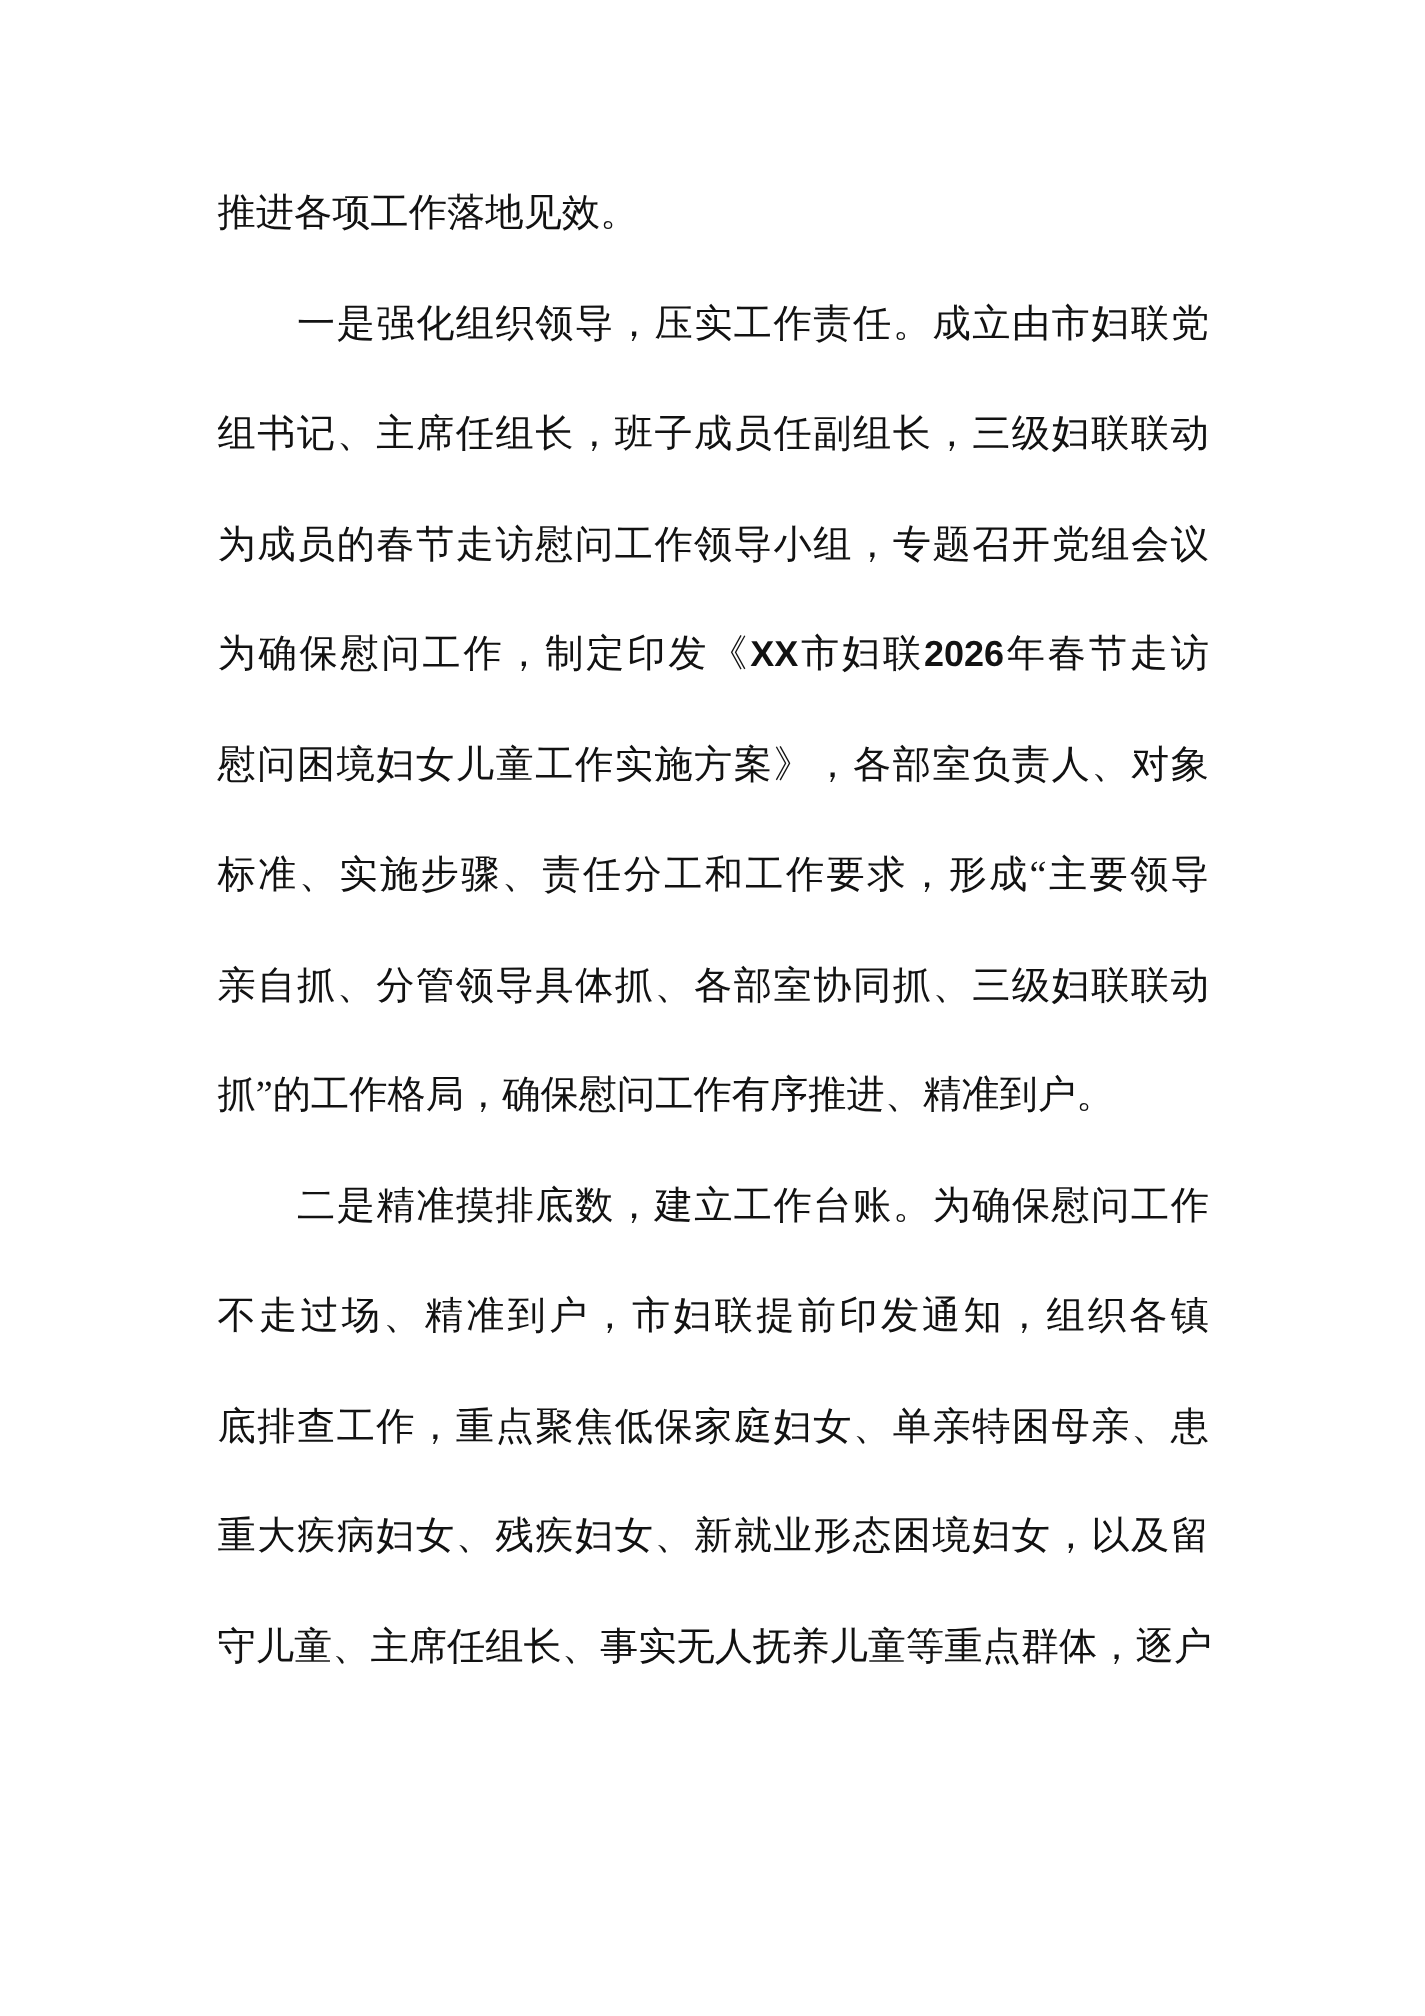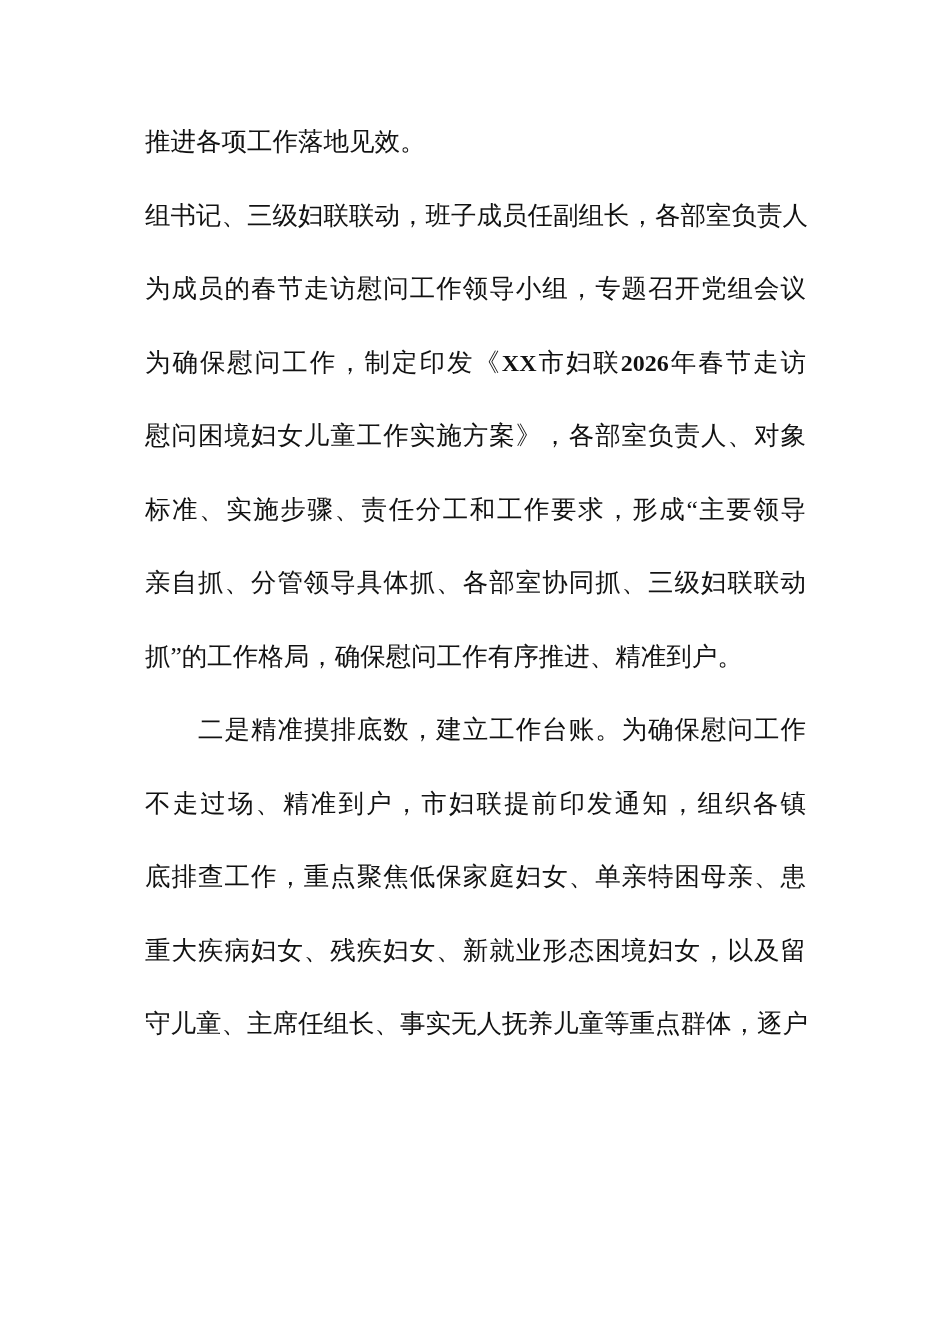--- a/index.html
+++ b/index.html
@@ -27,35 +27,36 @@
     text-align-last:justify;
     font-weight:400;
   }
   .line.end{
     text-align-last:left;
   }
   .line.indent{
     padding-left:53px;
   }
   .num{
-    font-family:Liberation Serif, serif;
+    font-family:Liberation Sans, sans-serif;
     font-weight:600;
     font-size:24px;
   }
 </style>
 </head>
 <body>
 
 <div class="page">
   <div class="text-block">
 
     <div class="line end">推进各项工作落地见效。</div>
 
+    <div class="line indent">一是强化组织领导，压实工作责任。成立由市妇联党</div>
 
-    <div class="line">组书记、三级妇联联动，班子成员任副组长，各部室负责人</div>
+    <div class="line">组书记、主席任组长，班子成员任副组长，三级妇联联动</div>
 
     <div class="line">为成员的春节走访慰问工作领导小组，专题召开党组会议</div>
 
     <div class="line">
       <span>为确保慰问工作，制定印发《</span><span class="num">XX</span><span>市妇联</span><span class="num">2026</span><span>年春节走访</span>
     </div>
 
     <div class="line">慰问困境妇女儿童工作实施方案》，各部室负责人、对象</div>
 
     <div class="line">标准、实施步骤、责任分工和工作要求，形成“主要领导</div>

